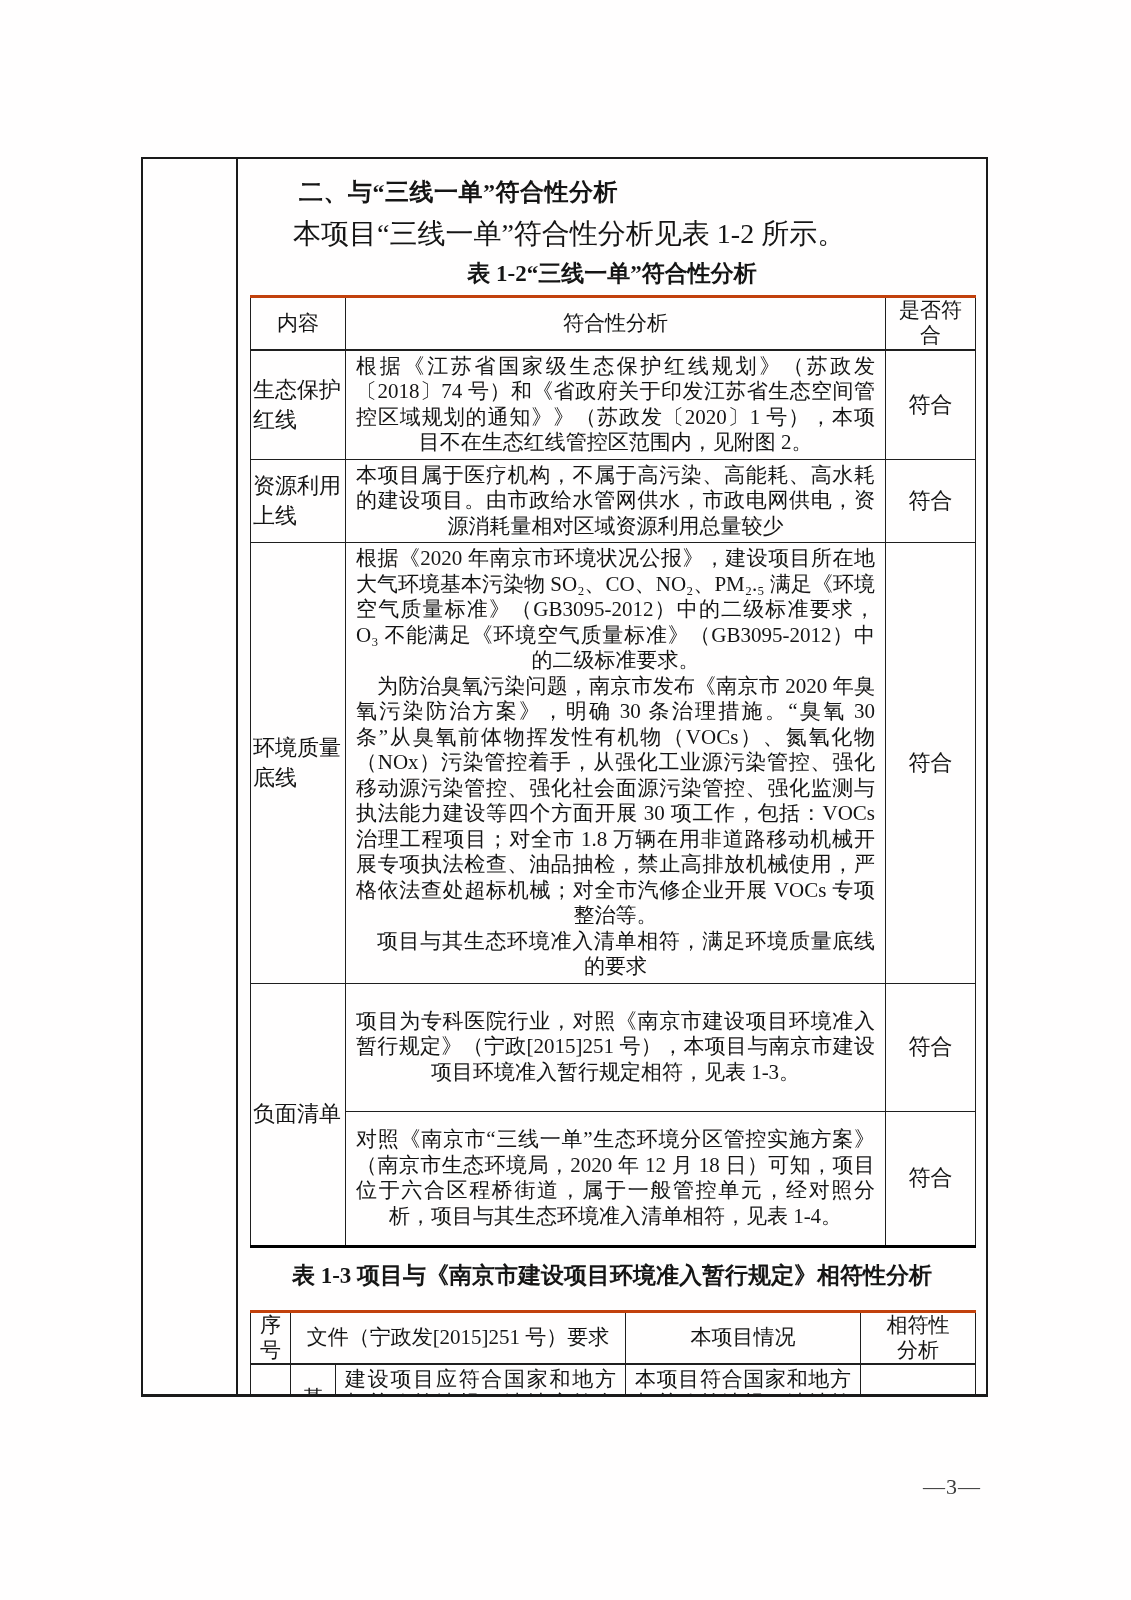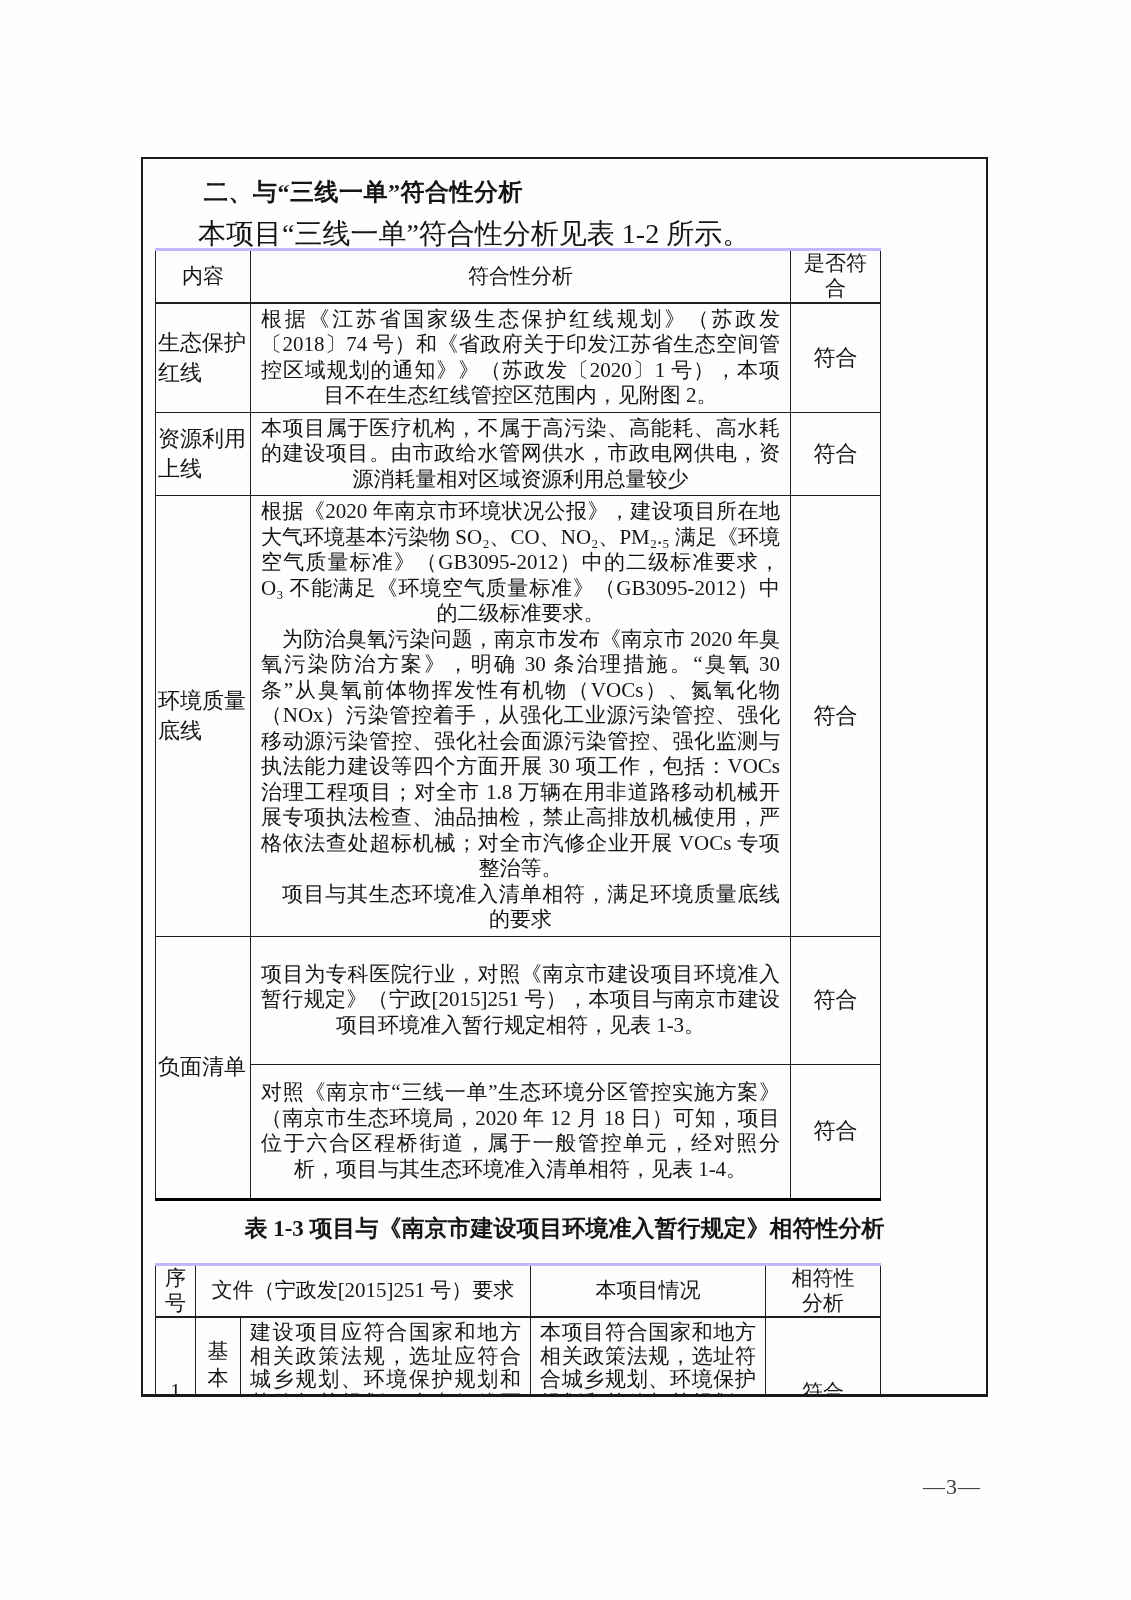--- a/index.html
+++ b/index.html
@@ -11,21 +11,20 @@
   }
   .page { position: relative; width: 1131px; height: 1600px; background: #fffefe; overflow: hidden; }
 
   
   .frame {
     position: absolute; left: 141px; top: 157px;
     width: 847px; height: 1240px;
     border: 2px solid #1a1a1a;
     border-bottom-width: 3px;
     display: flex;
-    flex-direction: column;
   }
   .left-col { width: 95px; border-right: 2px solid #1a1a1a; flex: none; }
   .content { flex: 1; padding: 12px 11px 0 11px; overflow: hidden; }
 
   .sec-heading {
     margin: 6px 0 0 50px;
     font-size: 24px; font-weight: bold; line-height: 30px;
     letter-spacing: 0.5px;
   }
   .intro {
@@ -38,21 +37,21 @@
     font-size: 23px; font-weight: bold; line-height: 28px;
   }
   .tbl-caption.second { margin-top: 14px; margin-bottom: 20px; }
 
   table {
     border-collapse: collapse;
     table-layout: fixed;
     width: 725px;
     margin-left: 1px;
   }
-  table { border-top: 3px solid #c4b5fd; border-bottom: 3px solid #000; }
+  table { border-top: 3px solid #c2410c; border-bottom: 3px solid #000; }
   th, td {
     border: 1px solid #1f1f1f;
     vertical-align: middle;
     font-weight: normal;
     font-size: 21px;
   }
   thead th { border-bottom-width: 2px; }
 
   
   .t12 thead th { height: 53px; text-align: center; line-height: 25px; }
@@ -96,20 +95,21 @@
 
 <div class="page">
   <div class="frame">
     <div class="left-col"></div>
     <div class="content">
 
       <div class="sec-heading">二、与“三线一单”符合性分析</div>
 
       <p class="intro">本项目“三线一单”符合性分析见表 1-2 所示。</p>
 
+      <div class="tbl-caption">表 1-2“三线一单”符合性分析</div>
 
       <table class="t12">
         <colgroup>
             <col style="width:95px">
             <col style="width:540px">
             <col style="width:90px">
           </colgroup>
         <thead>
           <tr>
             <th>内容</th>

